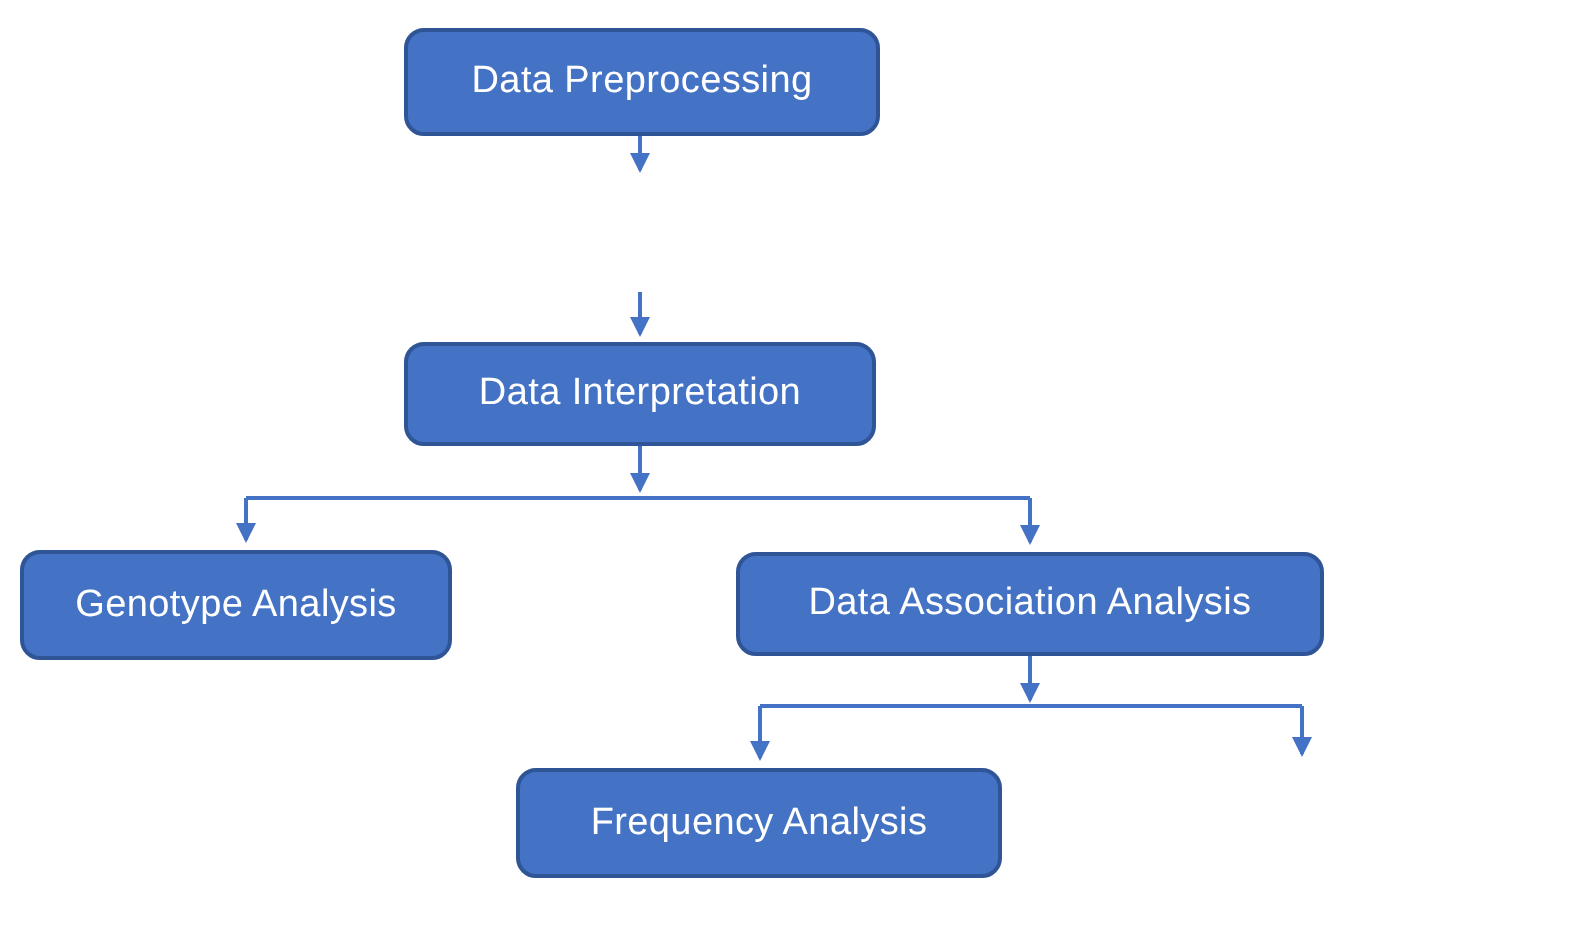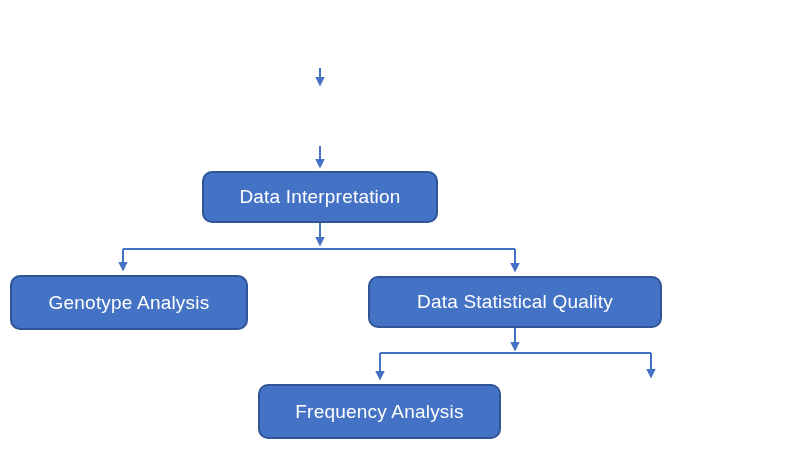--- a/index.html
+++ b/index.html
@@ -33,21 +33,21 @@
     display: flex;
     align-items: center;
     justify-content: center;
     text-align: center;
     white-space: nowrap;
     letter-spacing: 0.2px;
   }
   .node-data-preprocessing      { left: 202px; top: 14px;  width: 238px; height: 54px; }
   .node-quality-control         { left: 202px; top: 89px;  width: 238px; height: 57px; }
   .node-data-interpretation     { left: 202px; top: 171px; width: 236px; height: 52px; }
-  .node-genotype-analysis       { left: 10px;  top: 275px; width: 238px; height: 55px; }
+  .node-genotype-analysis       { left: 10px;  top: 275px; width: 216px; height: 55px; }
   .node-data-statistical        { left: 368px; top: 276px; width: 294px; height: 52px; }
   .node-frequency-analysis      { left: 258px; top: 384px; width: 243px; height: 55px; }
   .node-association-analysis    { left: 541px; top: 382px; width: 242px; height: 55px; }
 </style>
 </head>
 <body>
 
 <div class="stage">
 
   <svg class="connector-layer" viewBox="0 0 798 471" xmlns="http://www.w3.org/2000/svg">
@@ -63,32 +63,35 @@
       <path d="M123,249 L515,249"></path>
       <path d="M123,249 L123,270" marker-end="url(#ah)"></path>
       <path d="M515,249 L515,271" marker-end="url(#ah)"></path>
       <path d="M515,328 L515,350" marker-end="url(#ah)"></path>
       <path d="M380,353 L651,353"></path>
       <path d="M380,353 L380,379" marker-end="url(#ah)"></path>
       <path d="M651,353 L651,377" marker-end="url(#ah)"></path>
     </g>
   </svg>
 
+  <div class="node node-data-preprocessing">
+    <span>Data Preprocessing</span>
+  </div>
 
 
   <div class="node node-data-interpretation">
     <span>Data Interpretation</span>
   </div>
 
   <div class="node node-genotype-analysis">
     <span>Genotype Analysis</span>
   </div>
 
   <div class="node node-data-statistical">
-    <span>Data Statistical Quality</span>
+    <span>Data Association Analysis</span>
   </div>
 
   <div class="node node-frequency-analysis">
     <span>Frequency Analysis</span>
   </div>
 
 
 </div>
 
 </body></html>

